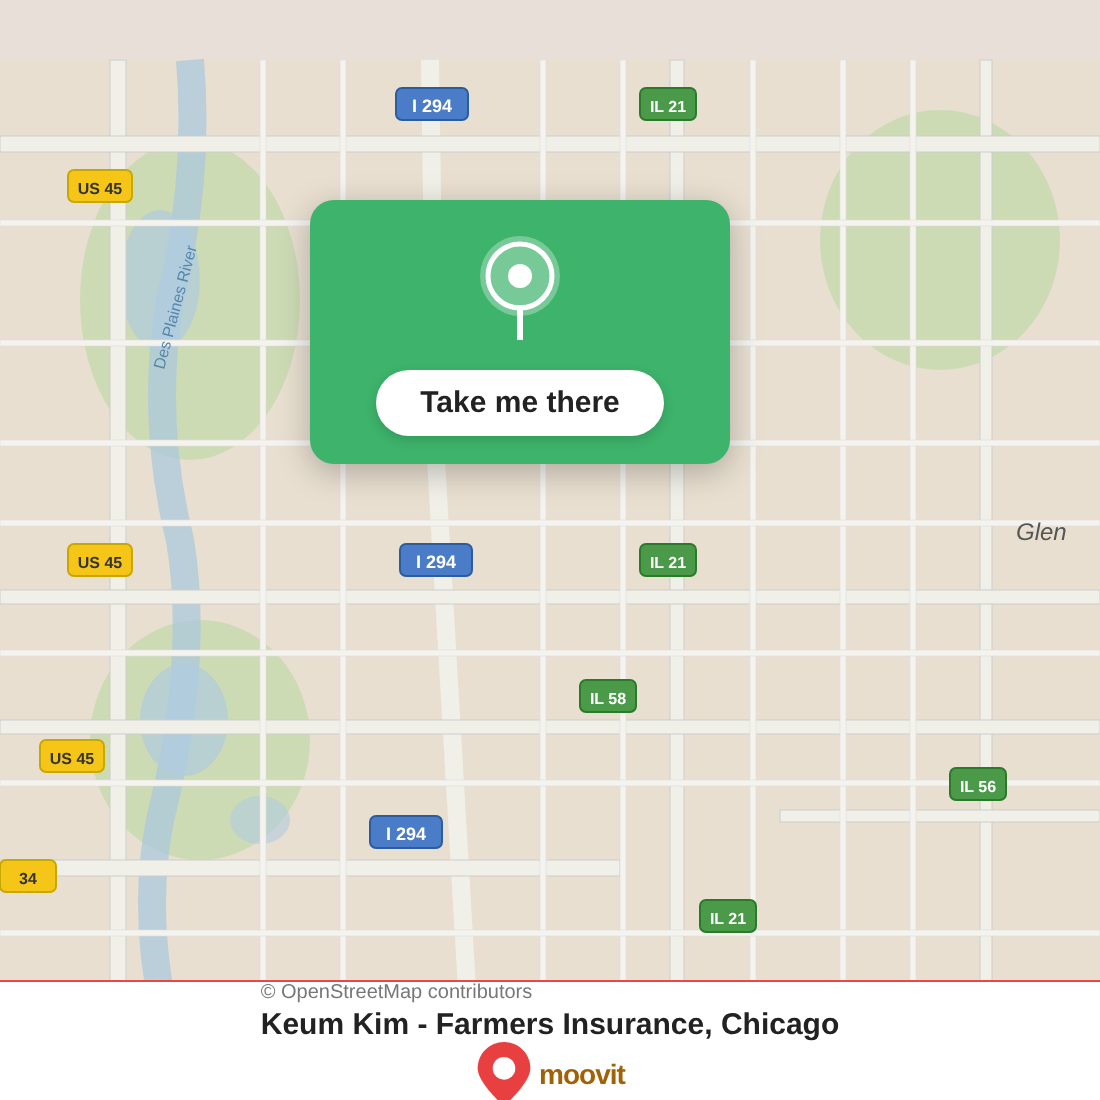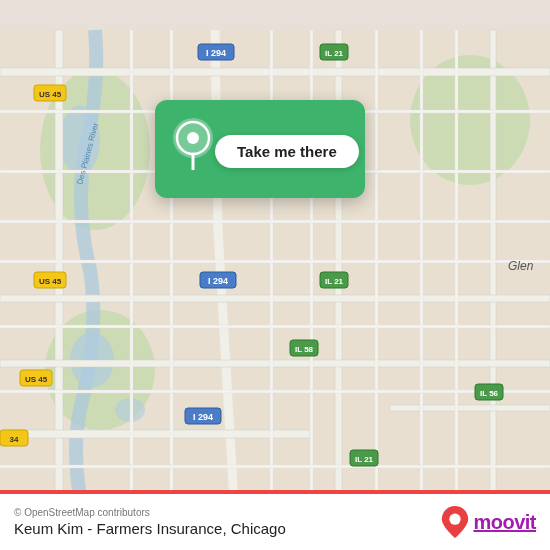--- a/index.html
+++ b/index.html
@@ -30,20 +30,21 @@
 
     
     #location-card {
       position: absolute;
       top: 100px;
       left: 155px;
       width: 210px;
       background: #3db36b;
       border-radius: 12px;
       display: flex;
+      flex-direction: column;
       align-items: center;
       padding: 18px 16px 14px 16px;
       box-shadow: 0 4px 16px rgba(0,0,0,0.25);
     }
 
     #pin-icon-wrapper {
       margin-bottom: 10px;
     }
 
     #take-me-button {
@@ -61,58 +62,58 @@
 
     
     #bottom-bar {
       position: absolute;
       bottom: 0; left: 0; right: 0;
       height: 60px;
       background: #fff;
       display: flex;
       align-items: center;
       padding: 0 14px;
-      border-top: 4px solid #ef4444;
+      border-top: 1px solid #ef4444;
       justify-content: space-between;
+      flex-direction: column;
     }
 
     #bottom-info {
       display: flex;
       flex-direction: column;
     }
 
     #attribution {
       font-size: 10px;
       color: #777;
       margin-bottom: 2px;
     }
 
     #location-name {
       font-size: 15px;
-      font-weight: 400;
+      font-weight: 700;
       color: #222;
     }
 
     #moovit-logo {
       display: flex;
       align-items: center;
       gap: 4px;
     }
 
     #moovit-pin {
       width: 28px;
       height: 32px;
     }
 
     #moovit-text {
-      font-size: 20px;
+      font-size: 14px;
       font-weight: 700;
-      color: #a21caf;
+      color: #a16207;
       letter-spacing: -0.5px;
-      text-decoration: underline;
     }
   </style>
 </head>
 <body>
 
 <div id="map-container">
 
   <svg id="map-svg" viewBox="0 0 550 490" xmlns="http://www.w3.org/2000/svg">
 
     <rect width="550" height="490" fill="#e8dfd0"></rect>

